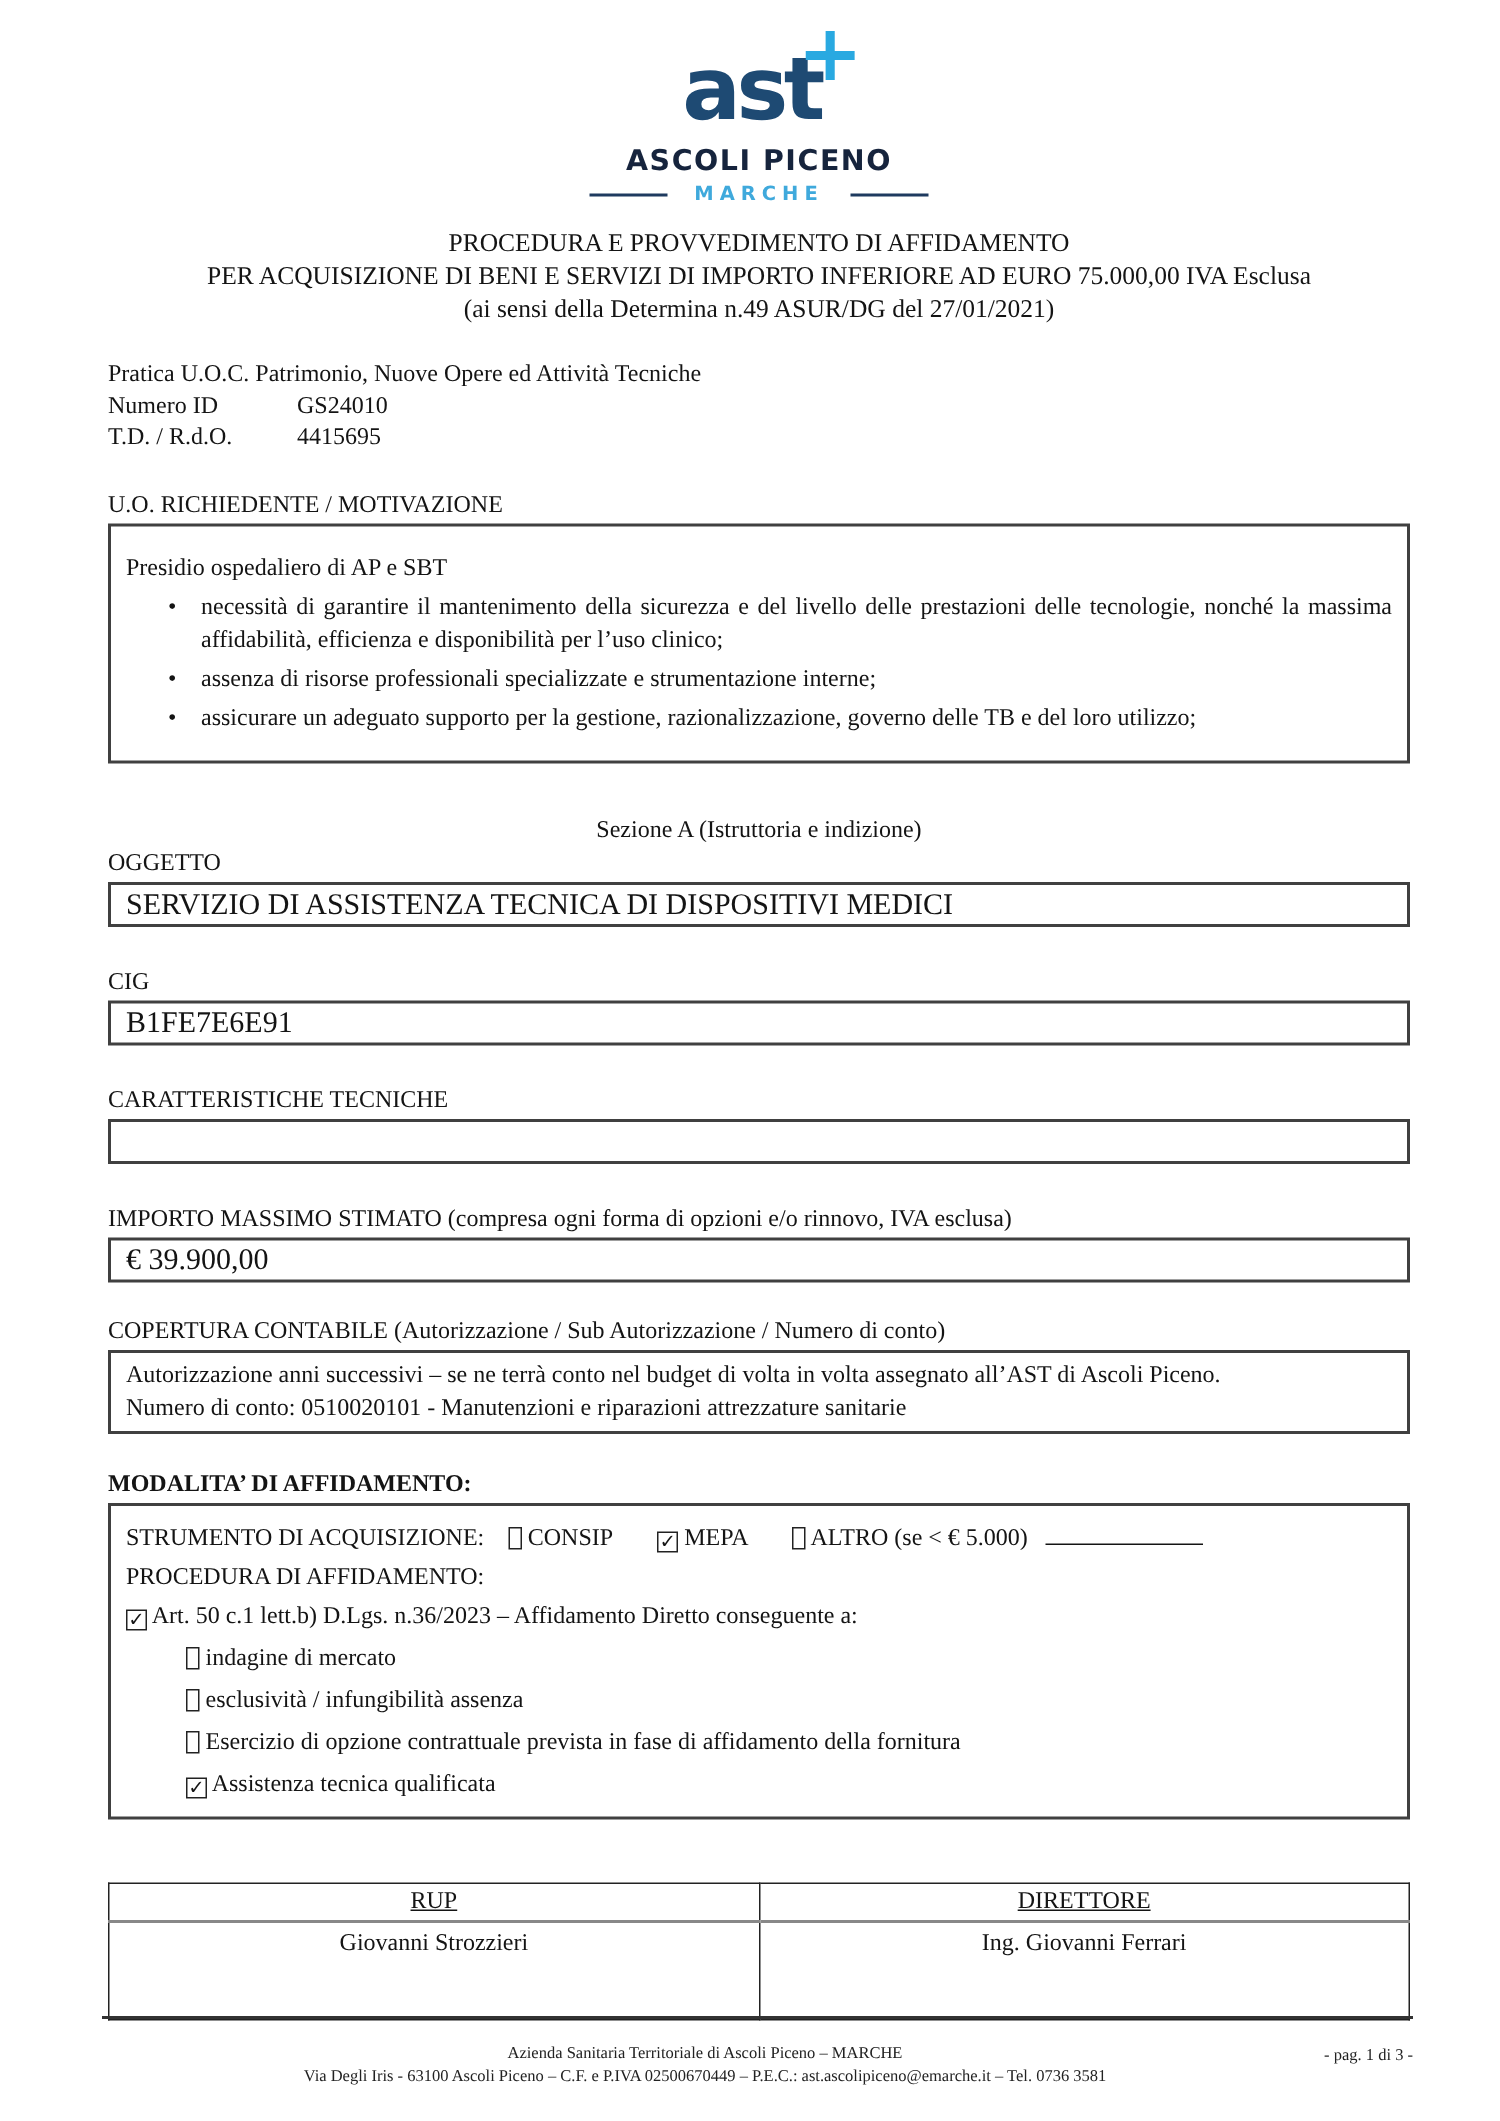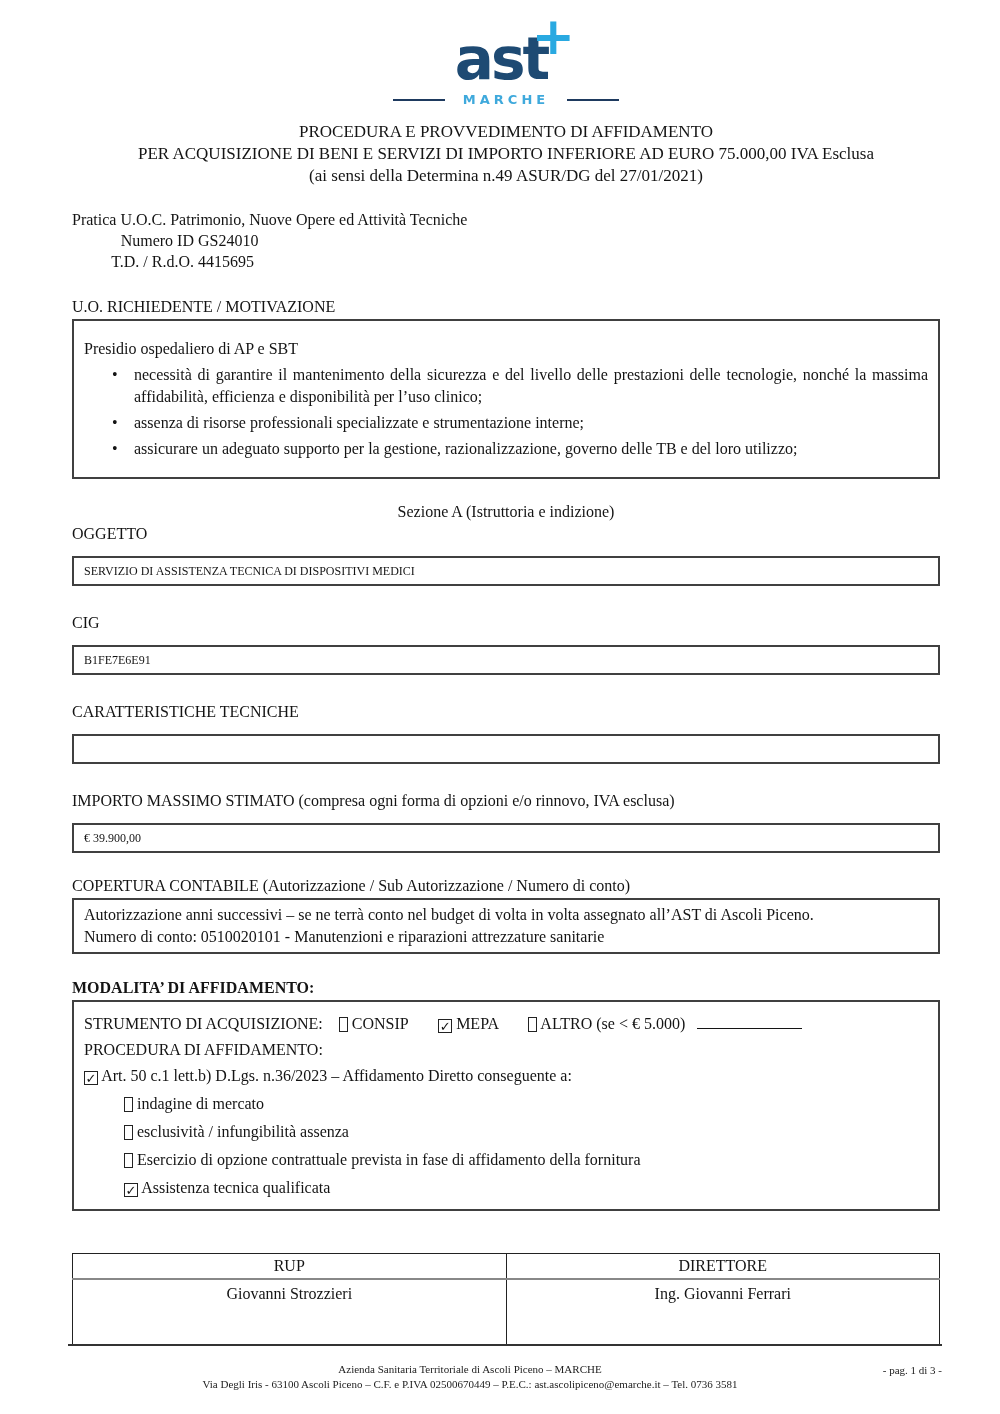--- a/index.html
+++ b/index.html
@@ -24,35 +24,35 @@
   .logo-region { margin-top:4px; display:flex; justify-content:center; align-items:center;
     gap:18px; font-family:"DejaVu Sans",sans-serif; font-size:13px;
     letter-spacing:4px; color:#3fa9dc; font-weight:bold; }
   .logo-line { width:52px; height:2px; background:#1e3a5f; }
 
   
   .title { margin-top:14px; text-align:center; font-size:17px; line-height:22px; }
 
   
   .pratica { margin-top:22px; font-size:16px; line-height:21px; }
-  .pratica .lbl { display:inline-block; width:122px;text-align:right; }
+  .pratica .lbl { display:inline-block; width:122px; }
 
   
   .sec-heading { font-size:16px; }
   .mt26 { margin-top:26px; }
   .box { border:2px solid #404040; margin-top:3px; padding:17px 10px;
          font-size:16px; line-height:22px; }
   .bullet { position:relative; padding-left:50px; margin-top:4px; text-align:justify; }
   .bullet::before { content:"•"; position:absolute; left:28px; top:0; }
 
-  .center-heading { text-align:center; margin-top:24px; font-size:16px; }
+  .center-heading { text-align:center; margin-top:36px; font-size:16px; }
   .field-label { margin-top:28px; font-size:16px; }
   .field-label.tight { margin-top:4px; }
-  .field-box { border:2px solid #404040; margin-top:13px; padding:2px 10px;
-               font-size:12px; line-height:22px; min-height:26px; }
+  .field-box { border:2px solid #404040; margin-top:3px; padding:2px 10px;
+               font-size:20px; line-height:22px; min-height:26px; }
   .field-box.tall { min-height:30px; }
 
   
   .mod-box { border:2px solid #404040; margin-top:3px; padding:8px 10px;
              font-size:16px; line-height:25px; }
   .m-row { margin:1px 0; }
   .opt { margin-left:26px; white-space:nowrap; }
   .opt.first { margin-left:12px; }
   .cb { display:inline-block; width:14px; height:14px; border:1.5px solid #222;
         vertical-align:-2px; text-align:center; }
@@ -60,41 +60,42 @@
           line-height:13px; font-family:"DejaVu Sans",sans-serif; }
   .cb:has(b:empty) { width:9px; height:15px; vertical-align:-3px; }
   .blank-line { display:inline-block; width:105px; border-bottom:1.5px solid #141414;
                 margin-left:8px; vertical-align:baseline; height:14px; }
   .m-sub { margin-left:40px; }
   .m-sub .m-row { margin-top:3px; }
 
   
   .sig-table { width:100%; border-collapse:collapse; margin-top:42px; font-size:16px; }
   .sig-table th { border:1.5px solid #222; border-bottom:2.5px solid #888;
-                  font-weight:normal; padding:3px; }
+                  font-weight:normal; padding:3px;text-decoration:underline; }
   .sig-table td { border:1.5px solid #222; text-align:center; vertical-align:top;
                   padding-top:5px; height:65px; width:50%; }
 
   
   .footer { position:absolute; left:68px; right:58px; bottom:22px; }
   .footer-rule { border-top:2px solid #333; margin-bottom:16px; }
   .footer-text { text-align:center; font-size:11px; line-height:15px; color:#222;
                  padding-right:70px; }
   .footer-page { position:absolute; right:0; top:20px; font-size:11px; color:#222; }
 </style>
 </head>
 <body>
 
 <div class="page">
 
   <div class="logo">
     <div class="logo-word">
       <span>ast</span>
       <span class="logo-plus">+</span>
     </div>
+    <div class="logo-name">ASCOLI PICENO</div>
     <div class="logo-region">
       <span class="logo-line"></span>
       <span>MARCHE</span>
       <span class="logo-line"></span>
     </div>
   </div>
 
   <div class="title">
     <div>PROCEDURA E PROVVEDIMENTO DI AFFIDAMENTO</div>
     <div>PER ACQUISIZIONE DI BENI E SERVIZI DI IMPORTO INFERIORE AD EURO 75.000,00 IVA Esclusa</div>

